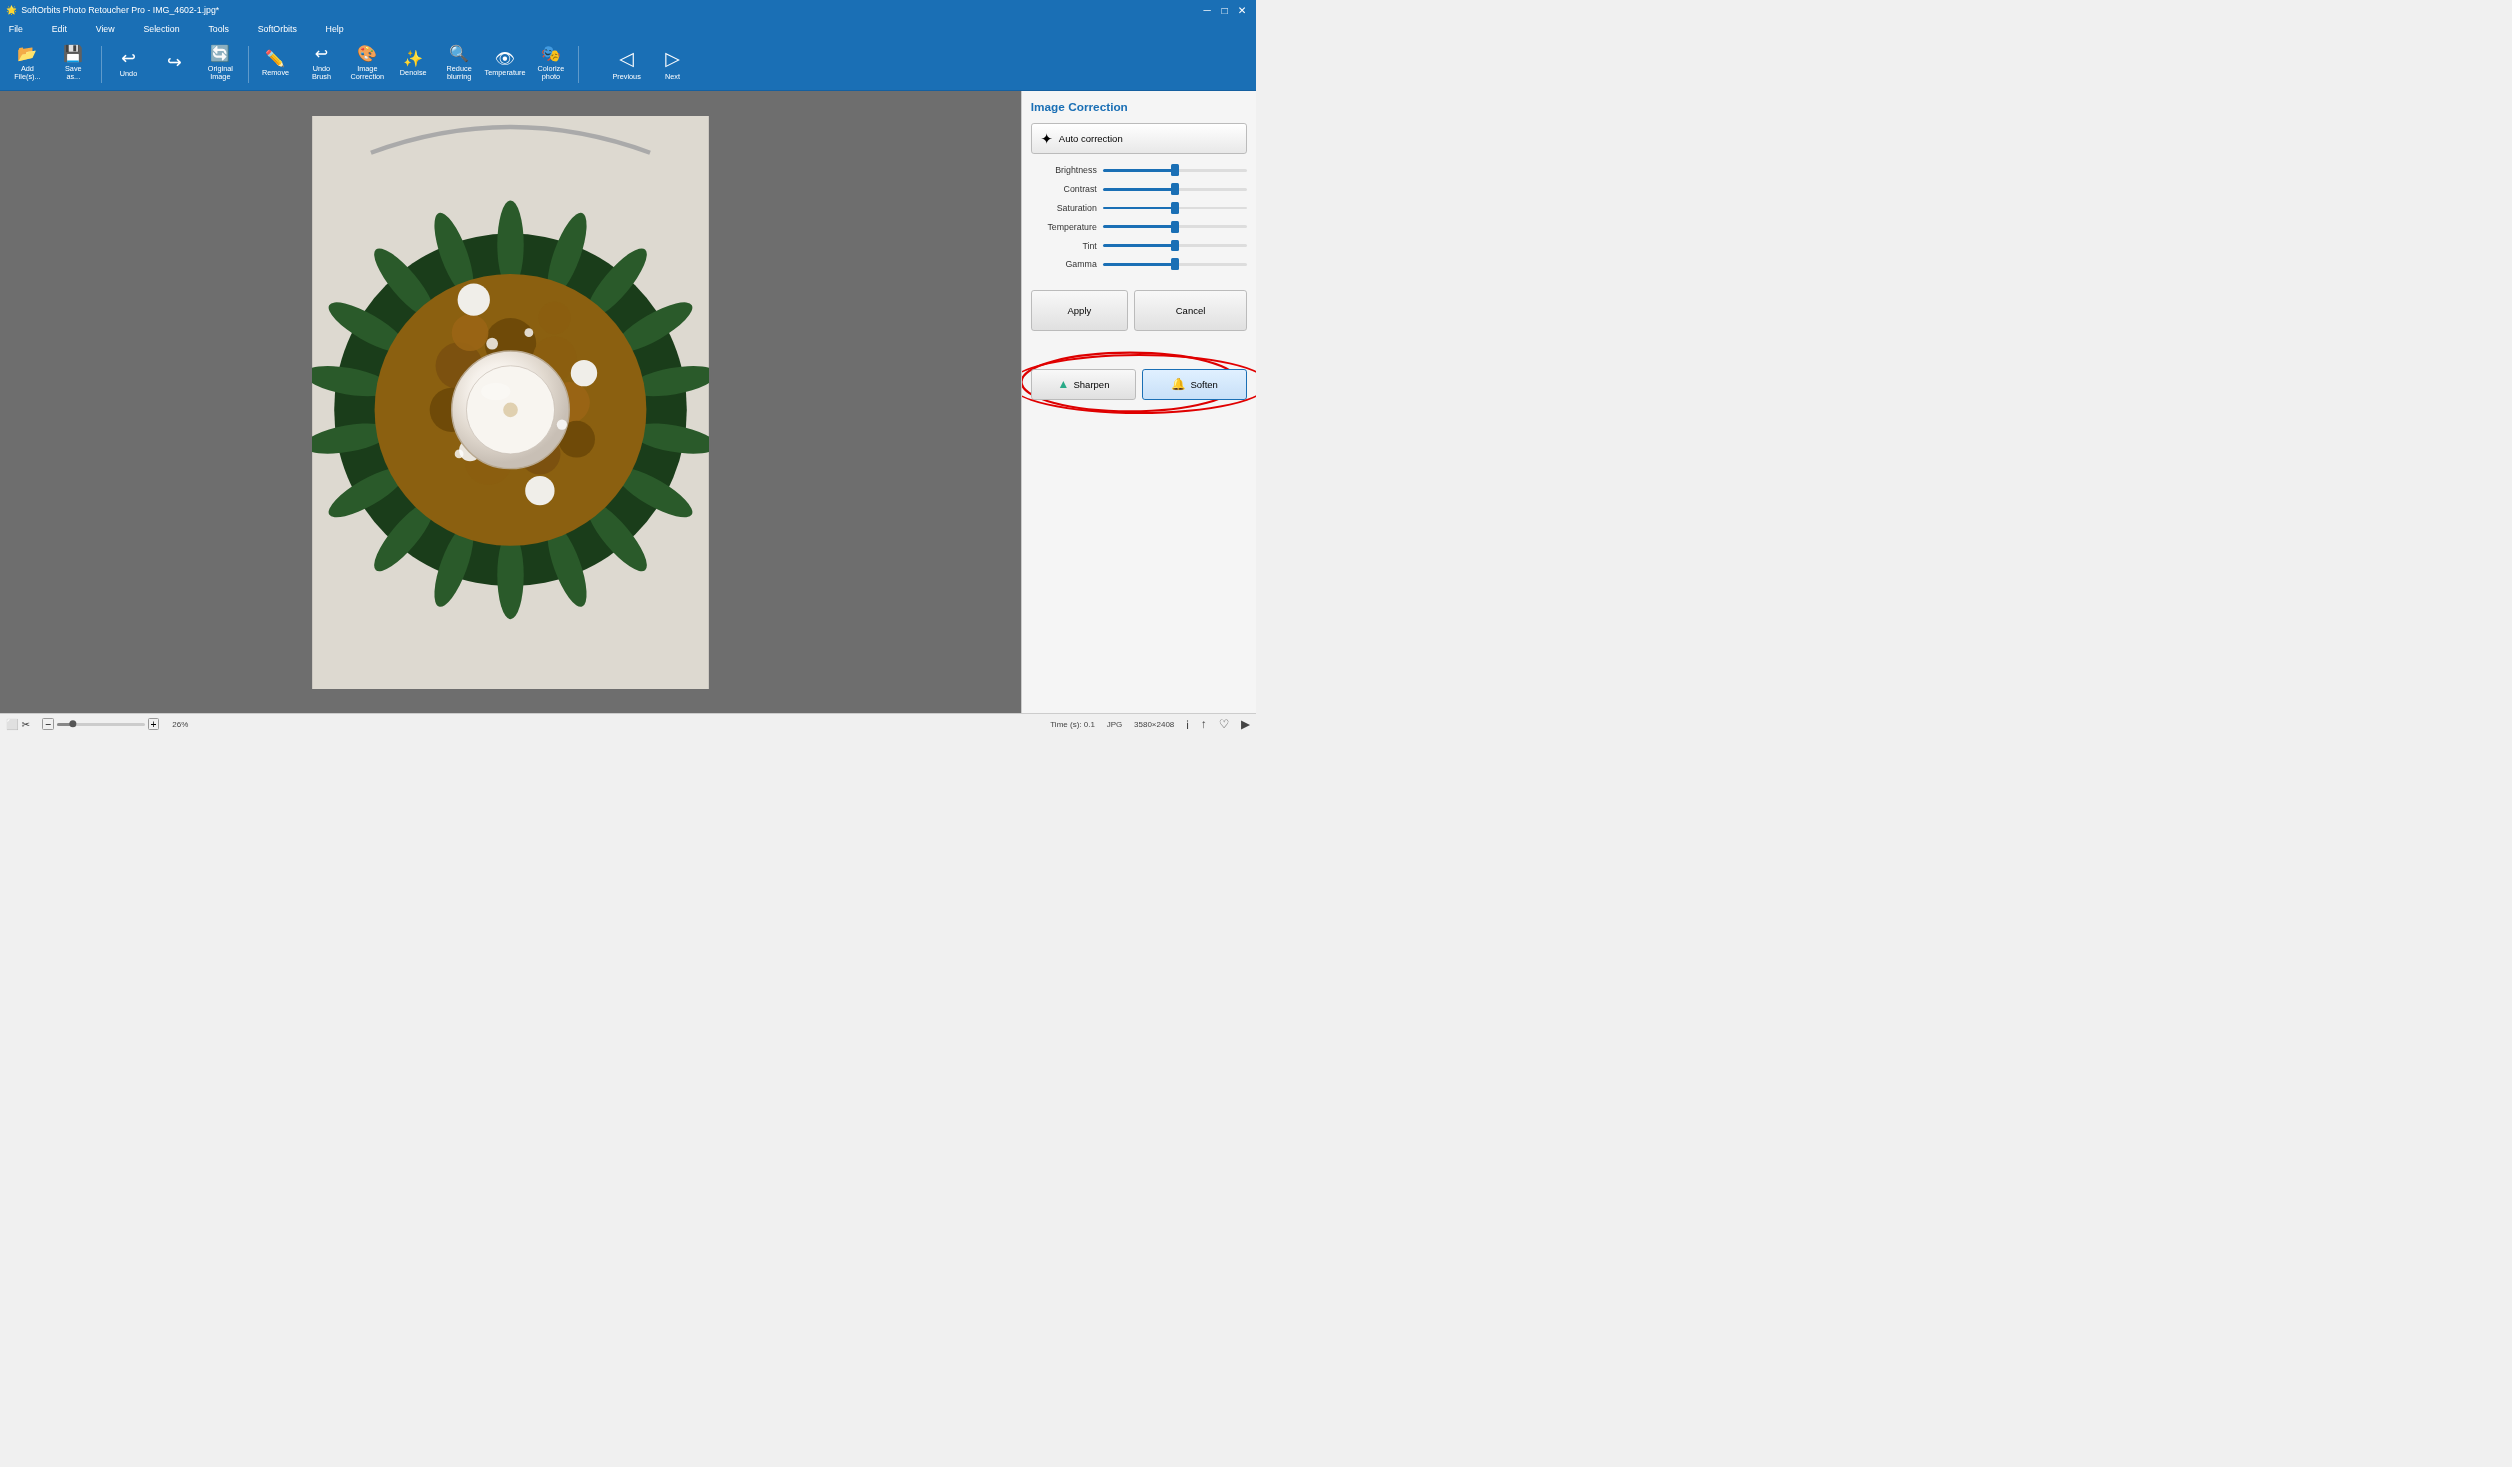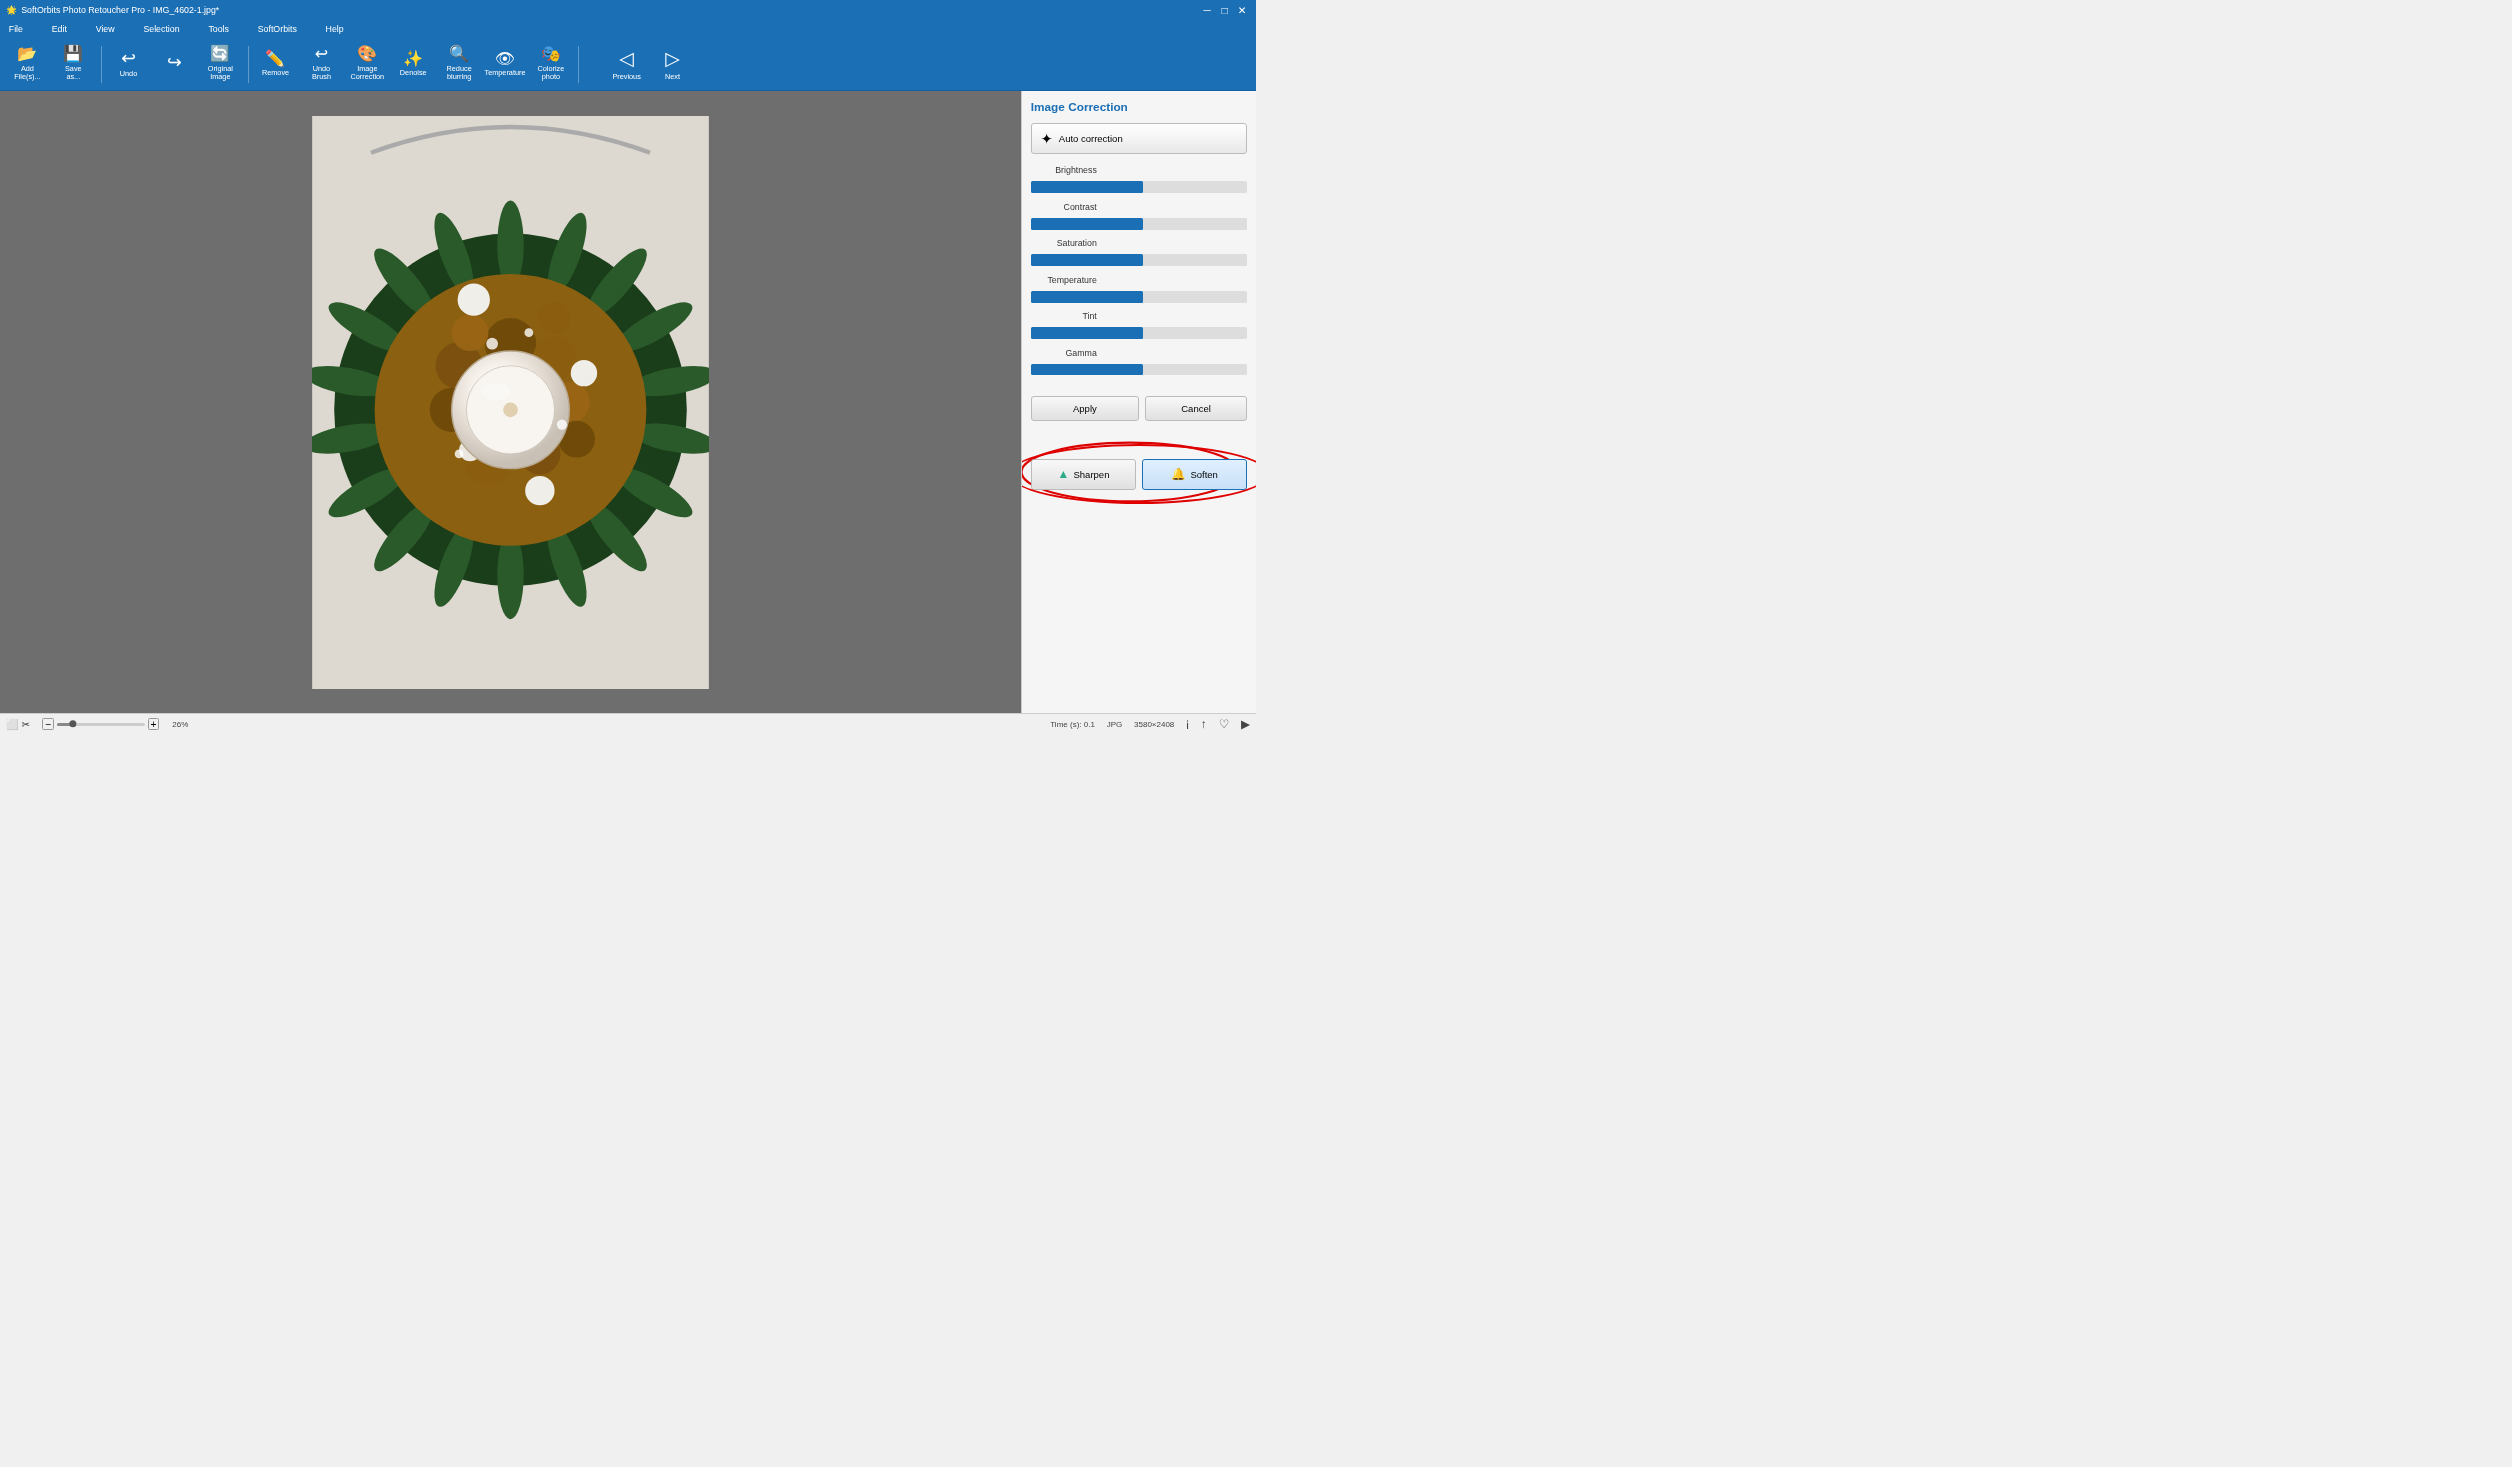--- a/index.html
+++ b/index.html
@@ -142,23 +142,23 @@
       cursor: pointer;
       font-size: 9.5px;
       width: 100%;
       margin-bottom: 11.8px;
     }
     .star-icon { font-size: 14.7px; }
 
     
     .slider-row {
       display: flex;
+      align-items: center;
       margin-bottom: 8.8px;
       gap: 5.9px;
-      flex-direction: column;
     }
     .slider-label {
       width: 66px;
       text-align: right;
       font-size: 8.8px;
       color: #333;
       flex-shrink: 0;
     }
     input[type=range] {
       flex: 1;
@@ -189,21 +189,21 @@
       padding: 5.9px;
       background: linear-gradient(to bottom, #f8f8f8, #e0e0e0);
       border: 0.7px solid #bbb;
       border-radius: 2.9px;
       cursor: pointer;
       font-size: 9.5px;
       font-weight: 500;
     }
     .btn-cancel {
       flex: 1;
-      padding: 3px;
+      padding: 14px;
       background: linear-gradient(to bottom, #f8f8f8, #e0e0e0);
       border: 0.7px solid #bbb;
       border-radius: 2.9px;
       cursor: pointer;
       font-size: 9.5px;
     }
 
     
     .effect-buttons {
       display: flex;

